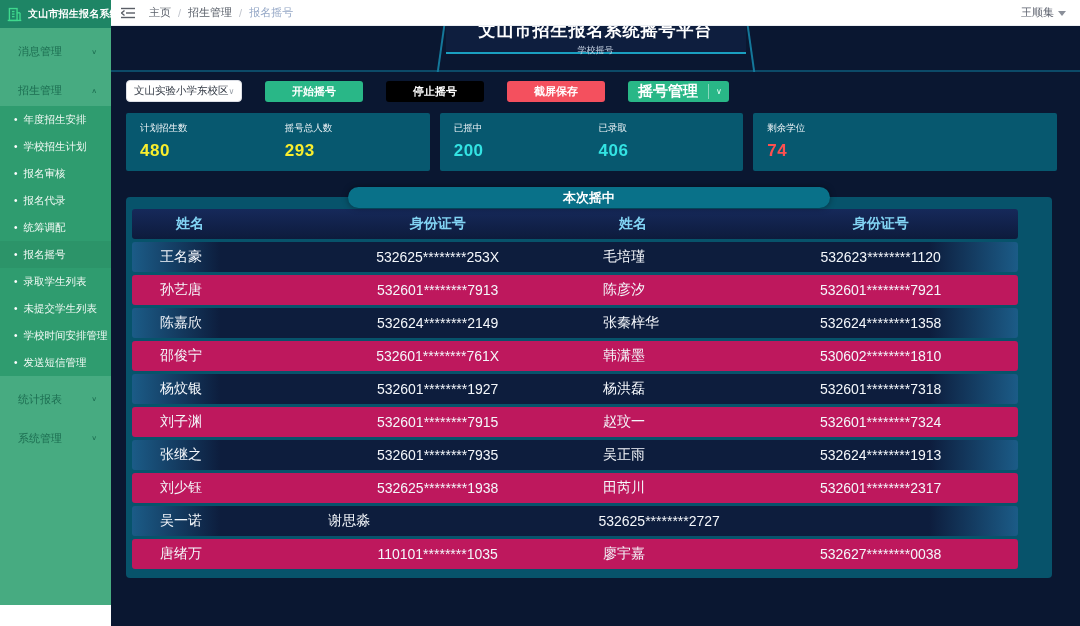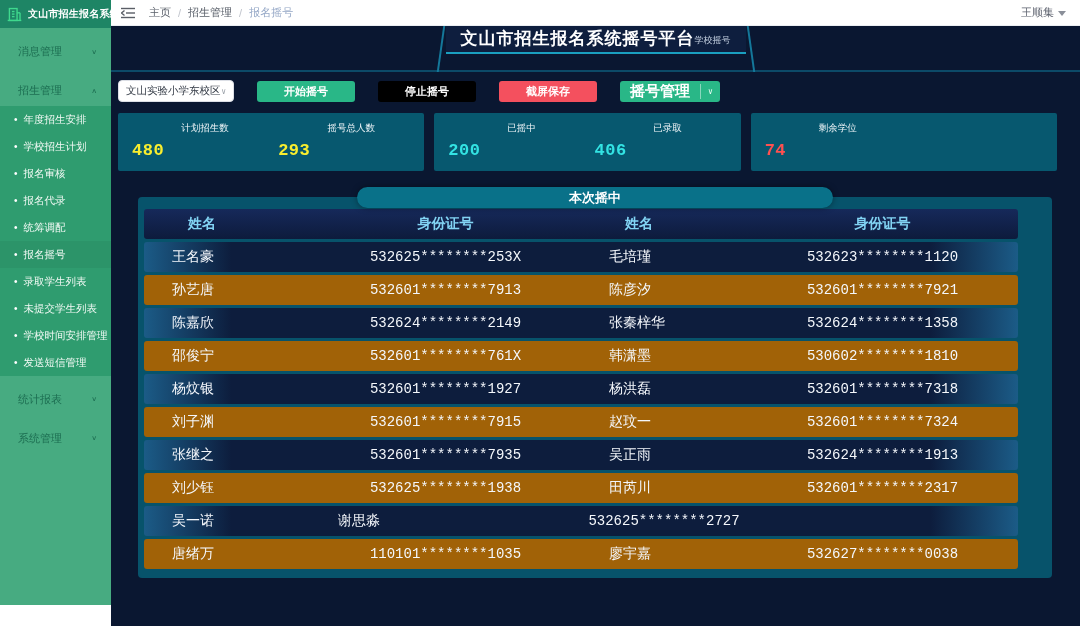--- a/index.html
+++ b/index.html
@@ -28,58 +28,58 @@
   .crumb { color:#595f69; cursor:pointer; }
   .crumb.act { color:#94a7c6; }
   .sep { color:#c0c4cc; }
   .tb-user { margin-left:auto; display:flex; align-items:center; gap:4px; color:#5f6470; font-size:11px; cursor:pointer; }
   .tb-caret { width:0; height:0; border-left:4px solid transparent; border-right:4px solid transparent; border-top:5px solid #8a8f99; margin-top:2px; }
 
   
   .main { background:#0a1731; position:relative; overflow:hidden; }
 
   .hero { height:46px; position:relative; border-bottom:2px solid #0c4a68; }
-  .banner { position:relative; width:300px; height:28px; margin:0 auto; background:#0e1e3e; border-bottom:2px solid #1a9fc0; display:flex; flex-direction:row; align-items:center; justify-content:center; }
+  .banner { position:relative; width:300px; height:28px; margin:0 auto; background:#0e1e3e; border-bottom:2px solid #1a9fc0; display:flex; flex-direction:column; align-items:center; justify-content:center; }
   .banner::before, .banner::after { content:""; position:absolute; top:0; width:2px; height:46px; background:#14789a; }
   .banner::before { left:-6px; transform:skewX(-8deg); }
   .banner::after  { right:-6px; transform:skewX(8deg); }
   .hero-title { color:#ffffff; font-size:17px; font-weight:bold; letter-spacing:1px; line-height:1.2; }
   .hero-sub { color:#c6d2e2; font-size:9px; margin-top:2px; }
 
-  .content { padding:0 23px 0 7px;font-family:Liberation Mono, monospace; }
+  .content { padding:0 23px 0 15px; }
 
   .controls { display:flex; align-items:center; margin-top:8px; height:22px; gap:9px; }
   .select { width:116px; height:22px; background:#ffffff; border:1px solid #dcdfe6; border-radius:4px; display:flex; align-items:center; justify-content:space-between; padding:0 7px; cursor:pointer; }
   .select-value { font-size:10.5px; color:#333a45; white-space:nowrap; }
   .select-caret { font-size:8px; color:#9aa0a8; }
   .btn { height:21px; min-width:98px; border:none; border-radius:3px; color:#ffffff; font-size:11px; font-weight:bold; font-family:inherit; cursor:pointer; padding:0 12px; margin-left:14px; }
   .btn-start { background:#29b787; }
   .btn-stop { background:#000000; }
   .btn-shot { background:#f4505e; }
   .split { margin-left:14px; height:21px; background:#29b787; border-radius:3px; display:flex; align-items:stretch; cursor:pointer; }
   .split-label { display:flex; align-items:center; padding:0 10px; color:#fff; font-size:15px; font-weight:bold;text-align:right; }
   .split-div { width:1px; background:rgba(255,255,255,0.45); margin:3px 0; }
   .split-caret { display:flex; align-items:center; padding:0 7px; color:#eafff6; font-size:8px; }
 
   .stats-row { display:flex; gap:10px; margin-top:11px; }
   .card { background:#07586f; border-radius:2px; height:58px; flex:1; display:flex; padding:9px 0 0 14px; }
   .stat { width:50%; }
-  .s-label { color:#f2f7fa; font-size:9.5px;text-align:center; }
+  .s-label { color:#f2f7fa; font-size:9.5px; }
   .s-value { font-size:17px; font-weight:bold; margin-top:6px; letter-spacing:0.5px; }
 
-  .panel-wrap { position:relative; margin-top:26px; margin-right:5px;margin-left:20px; }
+  .panel-wrap { position:relative; margin-top:26px; margin-right:5px; }
   .pill { position:absolute; top:-10px; left:24%; width:52%; height:21px; background:#097189; border-radius:11px; display:flex; align-items:center; justify-content:center; color:#ffffff; font-size:13px; font-weight:bold; z-index:2; box-shadow:0 0 6px rgba(0,0,0,0.4); }
   .panel { background:#07536b; border-radius:4px; padding:12px 34px 9px 6px; }
   .thead, .tr { display:grid; grid-template-columns:19% 31% 19% 31%; align-items:center; }
   .thead { height:30px; background:linear-gradient(180deg,#16295a 0%,#0d1b3c 100%); border-radius:3px; }
   .th { color:#82d4f4; font-size:14px; font-weight:bold; text-align:center; }
   .th.name { text-align:left; padding-left:44px; }
   .tr { height:30px; margin-top:3px; border-radius:3px; }
   .tr.odd { background:linear-gradient(90deg, rgba(38,96,150,0.65) 0%, #0d1d3d 10%, #0d1d3d 90%, rgba(38,96,150,0.65) 100%); }
-  .tr.even { background:#a16207; }
+  .tr.even { background:#be185d; }
   .td { color:#f4f7fb; font-size:14px; text-align:center; white-space:nowrap; }
   .td.name { text-align:left; padding-left:28px; }
 </style>
 </head>
 <body>
 
 <div class="screen">
 
   <aside class="sidebar">
     <div class="sidebar-inner">

